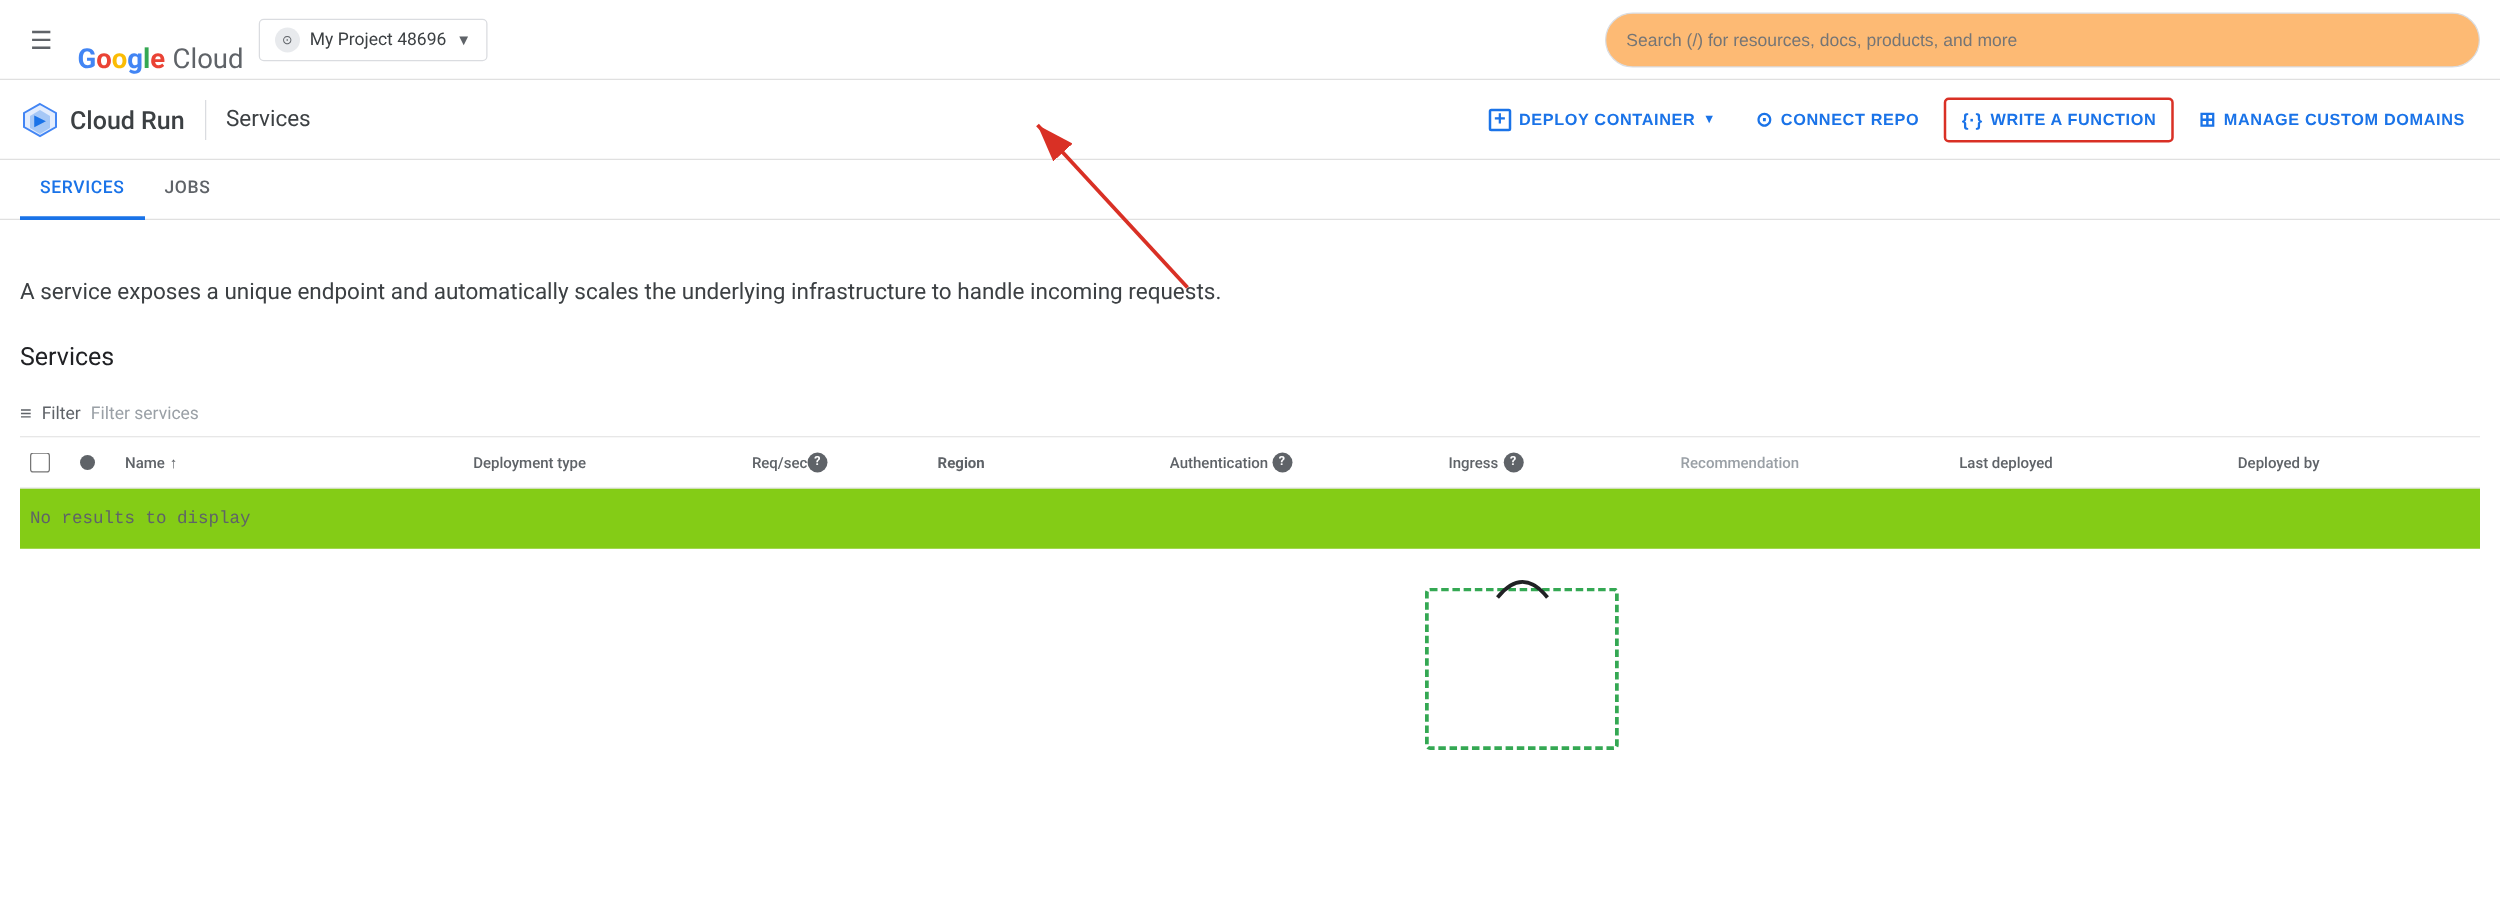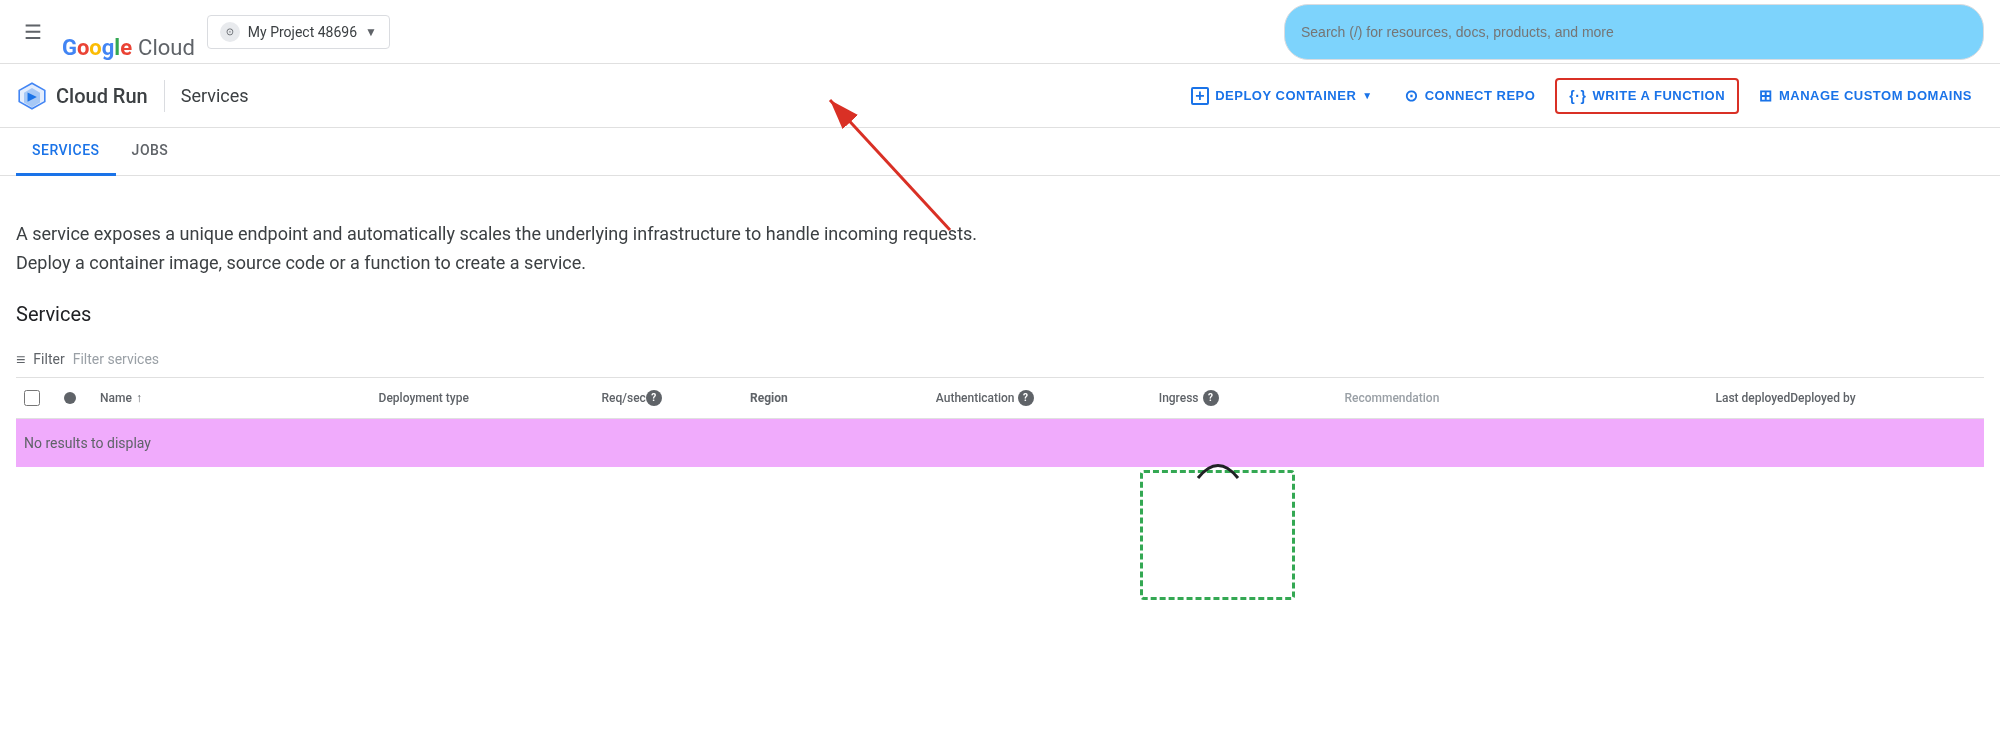--- a/index.html
+++ b/index.html
@@ -59,28 +59,28 @@
       align-items: center;
       justify-content: center;
       font-size: 10px;
       color: #5f6368;
     }
 
     .search-bar {
       flex: 1;
       max-width: 700px;
       margin-left: auto;
-      height: 56px;
+      height: 44px;
       border: 1px solid #dadce0;
       border-radius: 24px;
       padding: 0 16px;
       font-size: 14px;
       color: #5f6368;
       outline: none;
-      background: #7dd3fc;
+      background: #fdba74;
     }
 
     
     .secondary-nav {
       display: flex;
       align-items: center;
       height: 64px;
       padding: 0 16px;
       border-bottom: 1px solid #e0e0e0;
       gap: 0;
@@ -221,21 +221,21 @@
     }
     .th-checkbox { width: 40px; display: flex; align-items: center; }
     .th-status { width: 36px; display: flex; align-items: center; }
     .th-name { flex: 1.5; display: flex; align-items: center; gap: 4px; }
     .th-deployment { flex: 1.2; }
     .th-reqsec { flex: 0.8; display: flex; align-items: center; gap: 0; }
     .th-region { flex: 1; font-weight: bold; }
     .th-auth { flex: 1.2; display: flex; align-items: center; gap: 3px; }
     .th-ingress { flex: 1; display: flex; align-items: center; gap: 4px; }
     .th-recommendation { flex: 1.2; color: #9aa0a6; }
-    .th-lastdeployed { flex: 1.2; text-align: right; }
+    .th-lastdeployed { flex: 1.2; }
     .th-deployedby { flex: 1; }
 
     .help-icon {
       display: inline-flex;
       align-items: center;
       justify-content: center;
       width: 16px;
       height: 16px;
       border-radius: 50%;
       background: #5f6368;
@@ -246,21 +246,22 @@
     }
     .sort-icon {
       color: #5f6368;
       font-size: 12px;
     }
 
     .no-results {
       padding: 16px 8px;
       font-size: 14px;
       color: #5f6368;
-      background: #f0abfc;
+      background: #84cc16;
+      font-family: Liberation Mono, monospace;
     }
 
     
     .annotation-layer {
       position: fixed;
       top: 0;
       left: 0;
       width: 100%;
       height: 100%;
       pointer-events: none;
@@ -346,21 +347,20 @@
     <span>SERVICES</span>
   </div>
   <div class="tab">
     <span>JOBS</span>
   </div>
 </div>
 
 <div class="main-content">
   <div class="description">
     <p>A service exposes a unique endpoint and automatically scales the underlying infrastructure to handle incoming requests.</p>
-    <p>Deploy a container image, source code or a function to create a service.</p>
   </div>
 
   <h2 class="section-title">Services</h2>
 
   <div class="filter-row">
     <span class="filter-icon">≡</span>
     <span class="filter-label">Filter</span>
     <span class="filter-placeholder">Filter services</span>
   </div>
 

